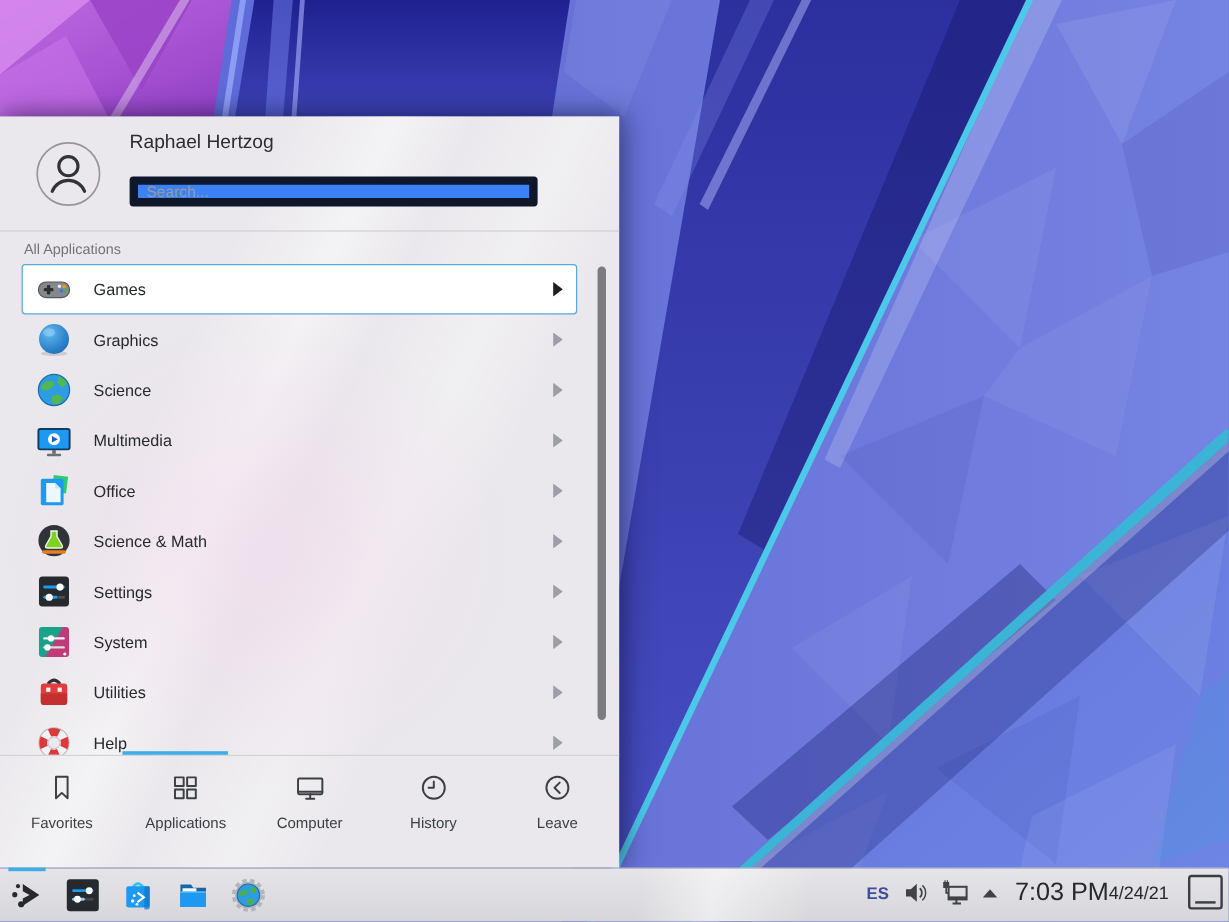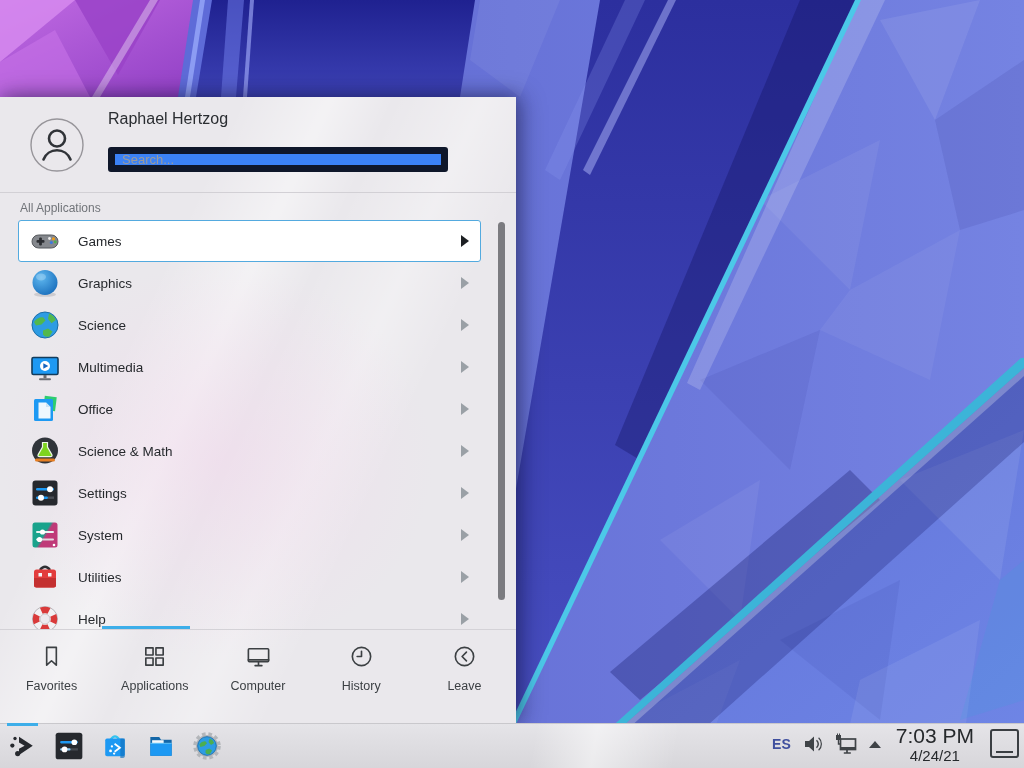--- a/index.html
+++ b/index.html
@@ -51,21 +51,21 @@
   .panel::before { content:""; position:absolute; inset:0; pointer-events:none;
            background:linear-gradient(100deg, rgba(255,255,255,0) 52%, rgba(255,255,255,.5) 58%, rgba(255,255,255,0) 66%); }
   .task-icons { position:absolute; left:6px; top:5px; display:flex; gap:12px; }
   .task-btn { position:relative; width:34px; height:34px; display:flex; align-items:center; justify-content:center; }
   .task-btn svg { width:32px; height:32px; }
   .active-line { position:absolute; top:-6px; left:1px; width:31px; height:3px; background:#3daee9; }
 
   .tray { position:absolute; right:0; top:0; height:39px; display:flex; align-items:center; }
   .kbd-layout { font-size:14px; font-weight:bold; color:#3f4f9e; margin-right:11px; }
   .tray-ico { display:flex; align-items:center; }
-  .clock { display:flex; flex-direction:column; align-items:center; line-height:1; margin-right:16px; }
+  .clock { display:flex; flex-direction:row; align-items:center; line-height:1; margin-right:16px; }
   .clock-time { font-size:21px; color:#26292c; }
   .clock-date { font-size:15px; color:#26292c; margin-top:2px; }
   .show-desktop { width:29px; height:29px; border:2px solid #3a3e42; border-radius:3px; position:relative; margin-right:5px; background:transparent; }
   .show-desktop::after { content:""; position:absolute; left:4px; right:4px; bottom:3px; height:2px; background:#3a3e42; }
 </style>
 </head>
 <body>
 
 <div class="screen">
 

